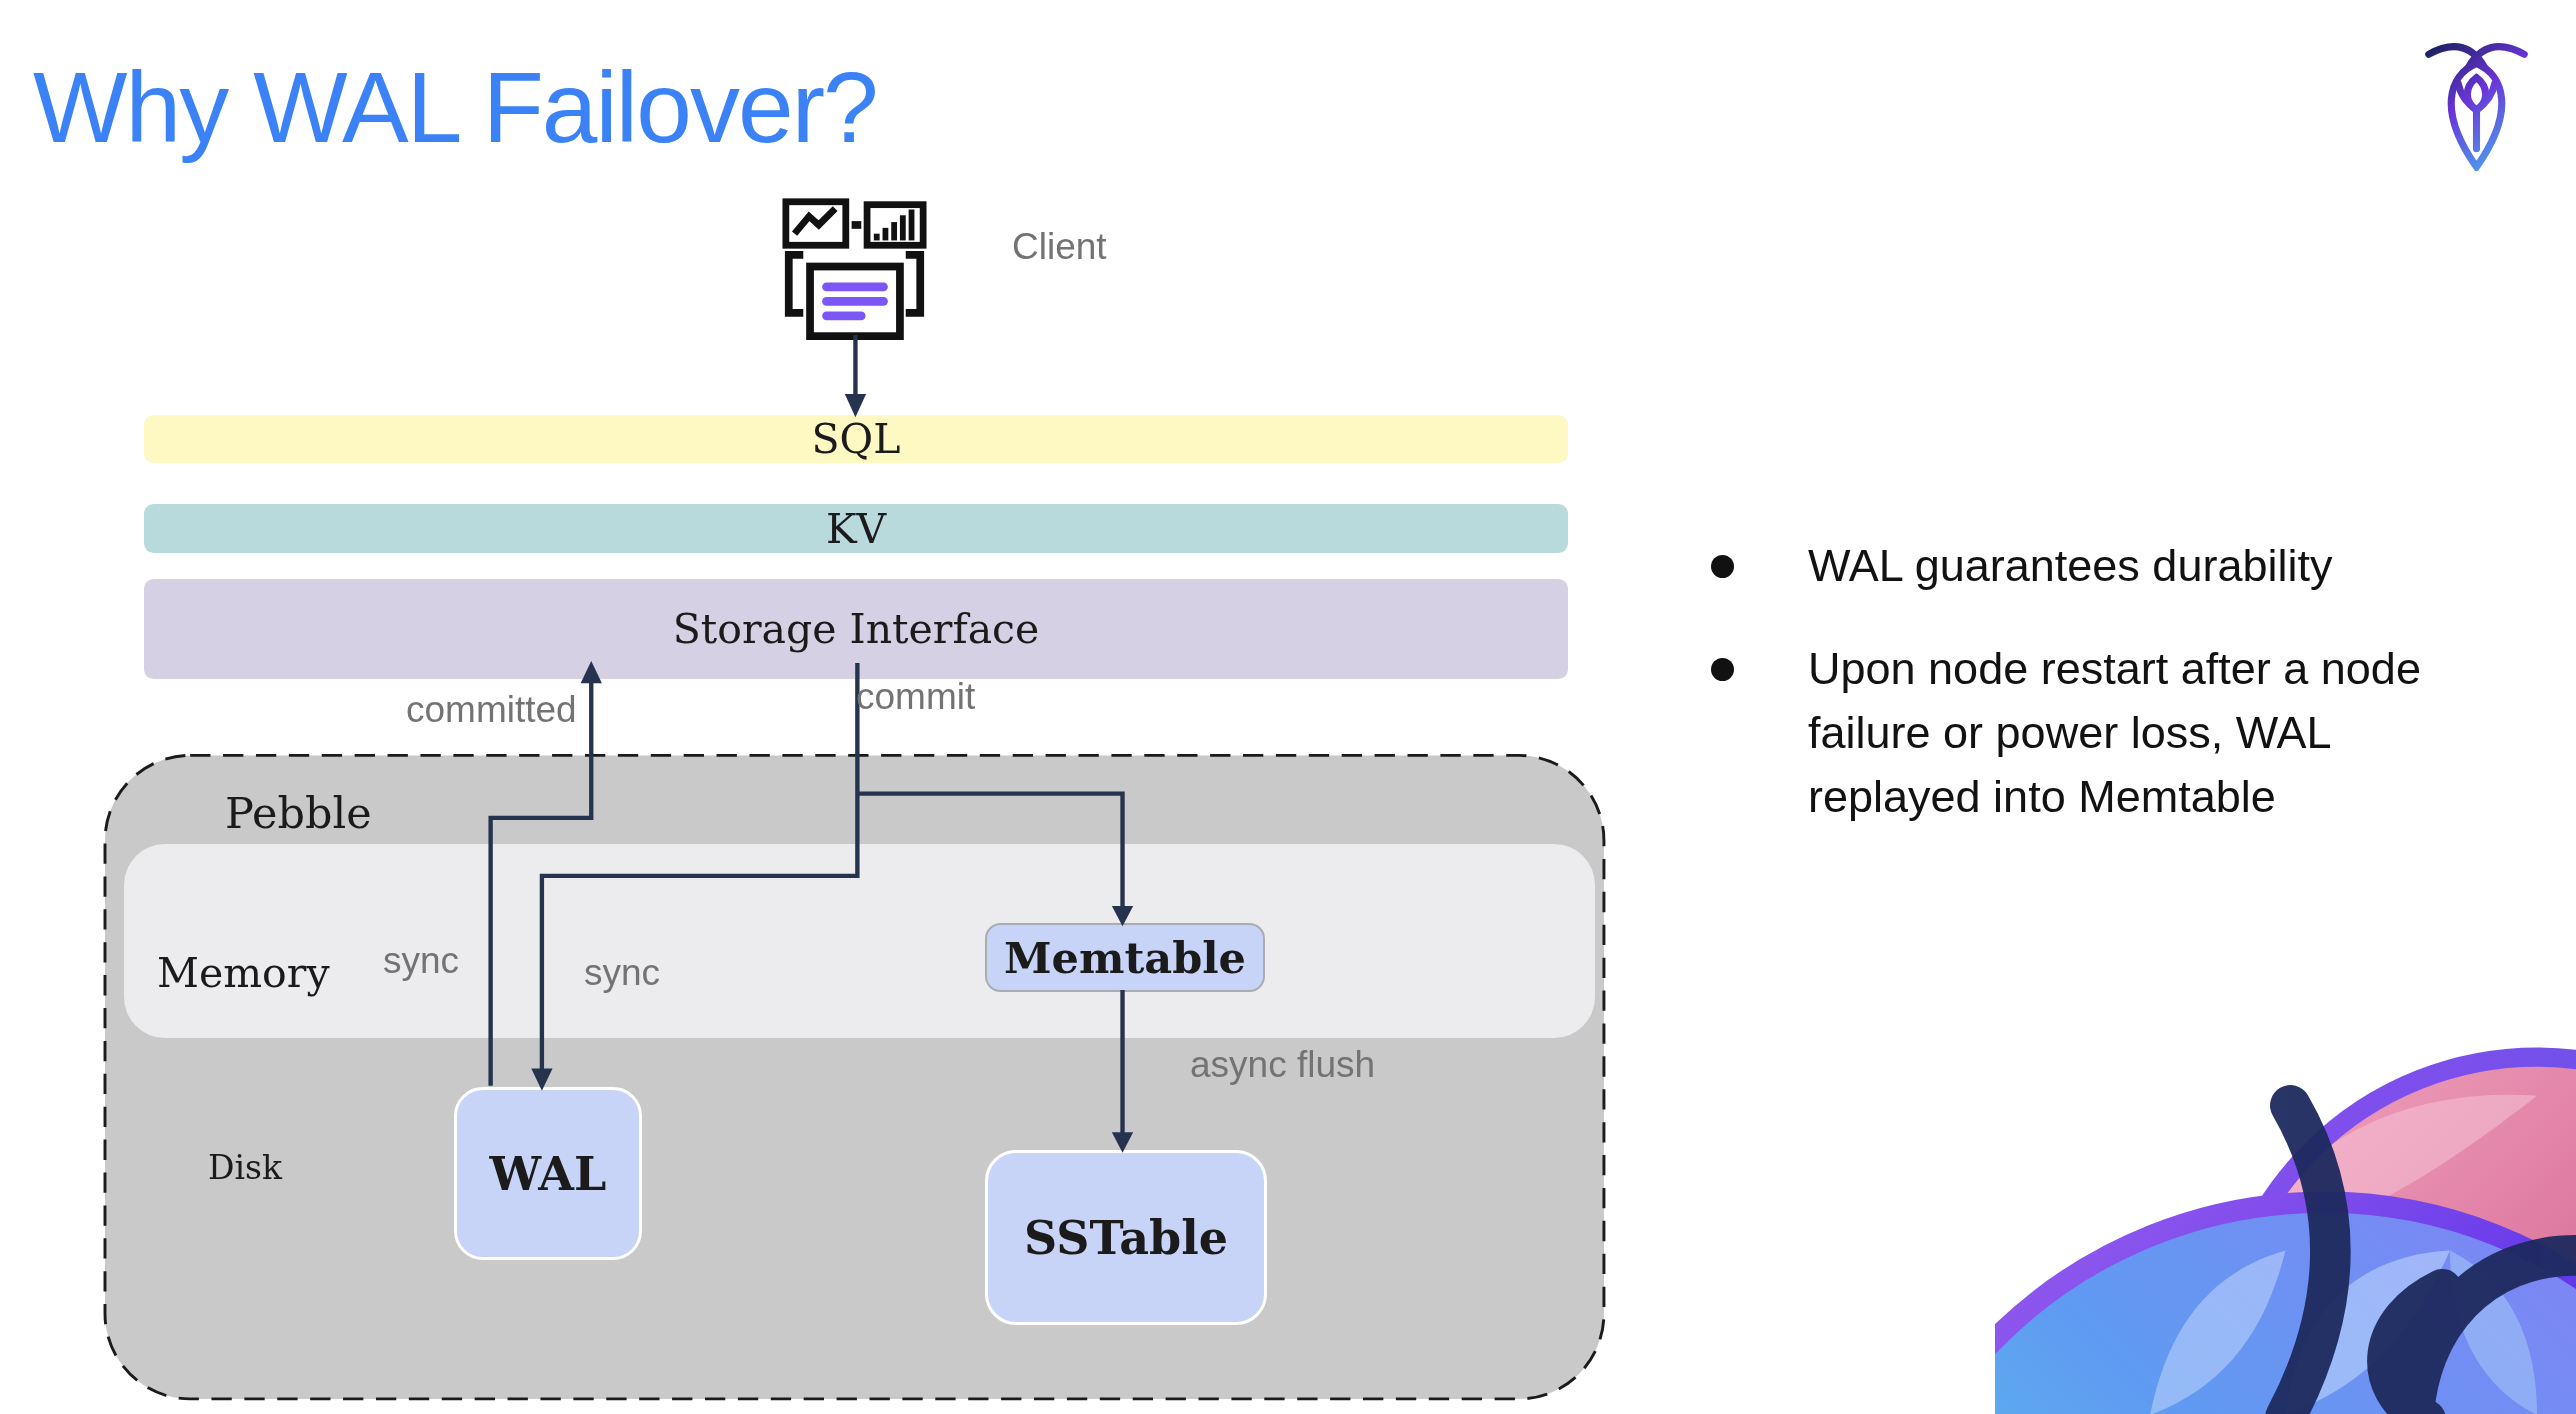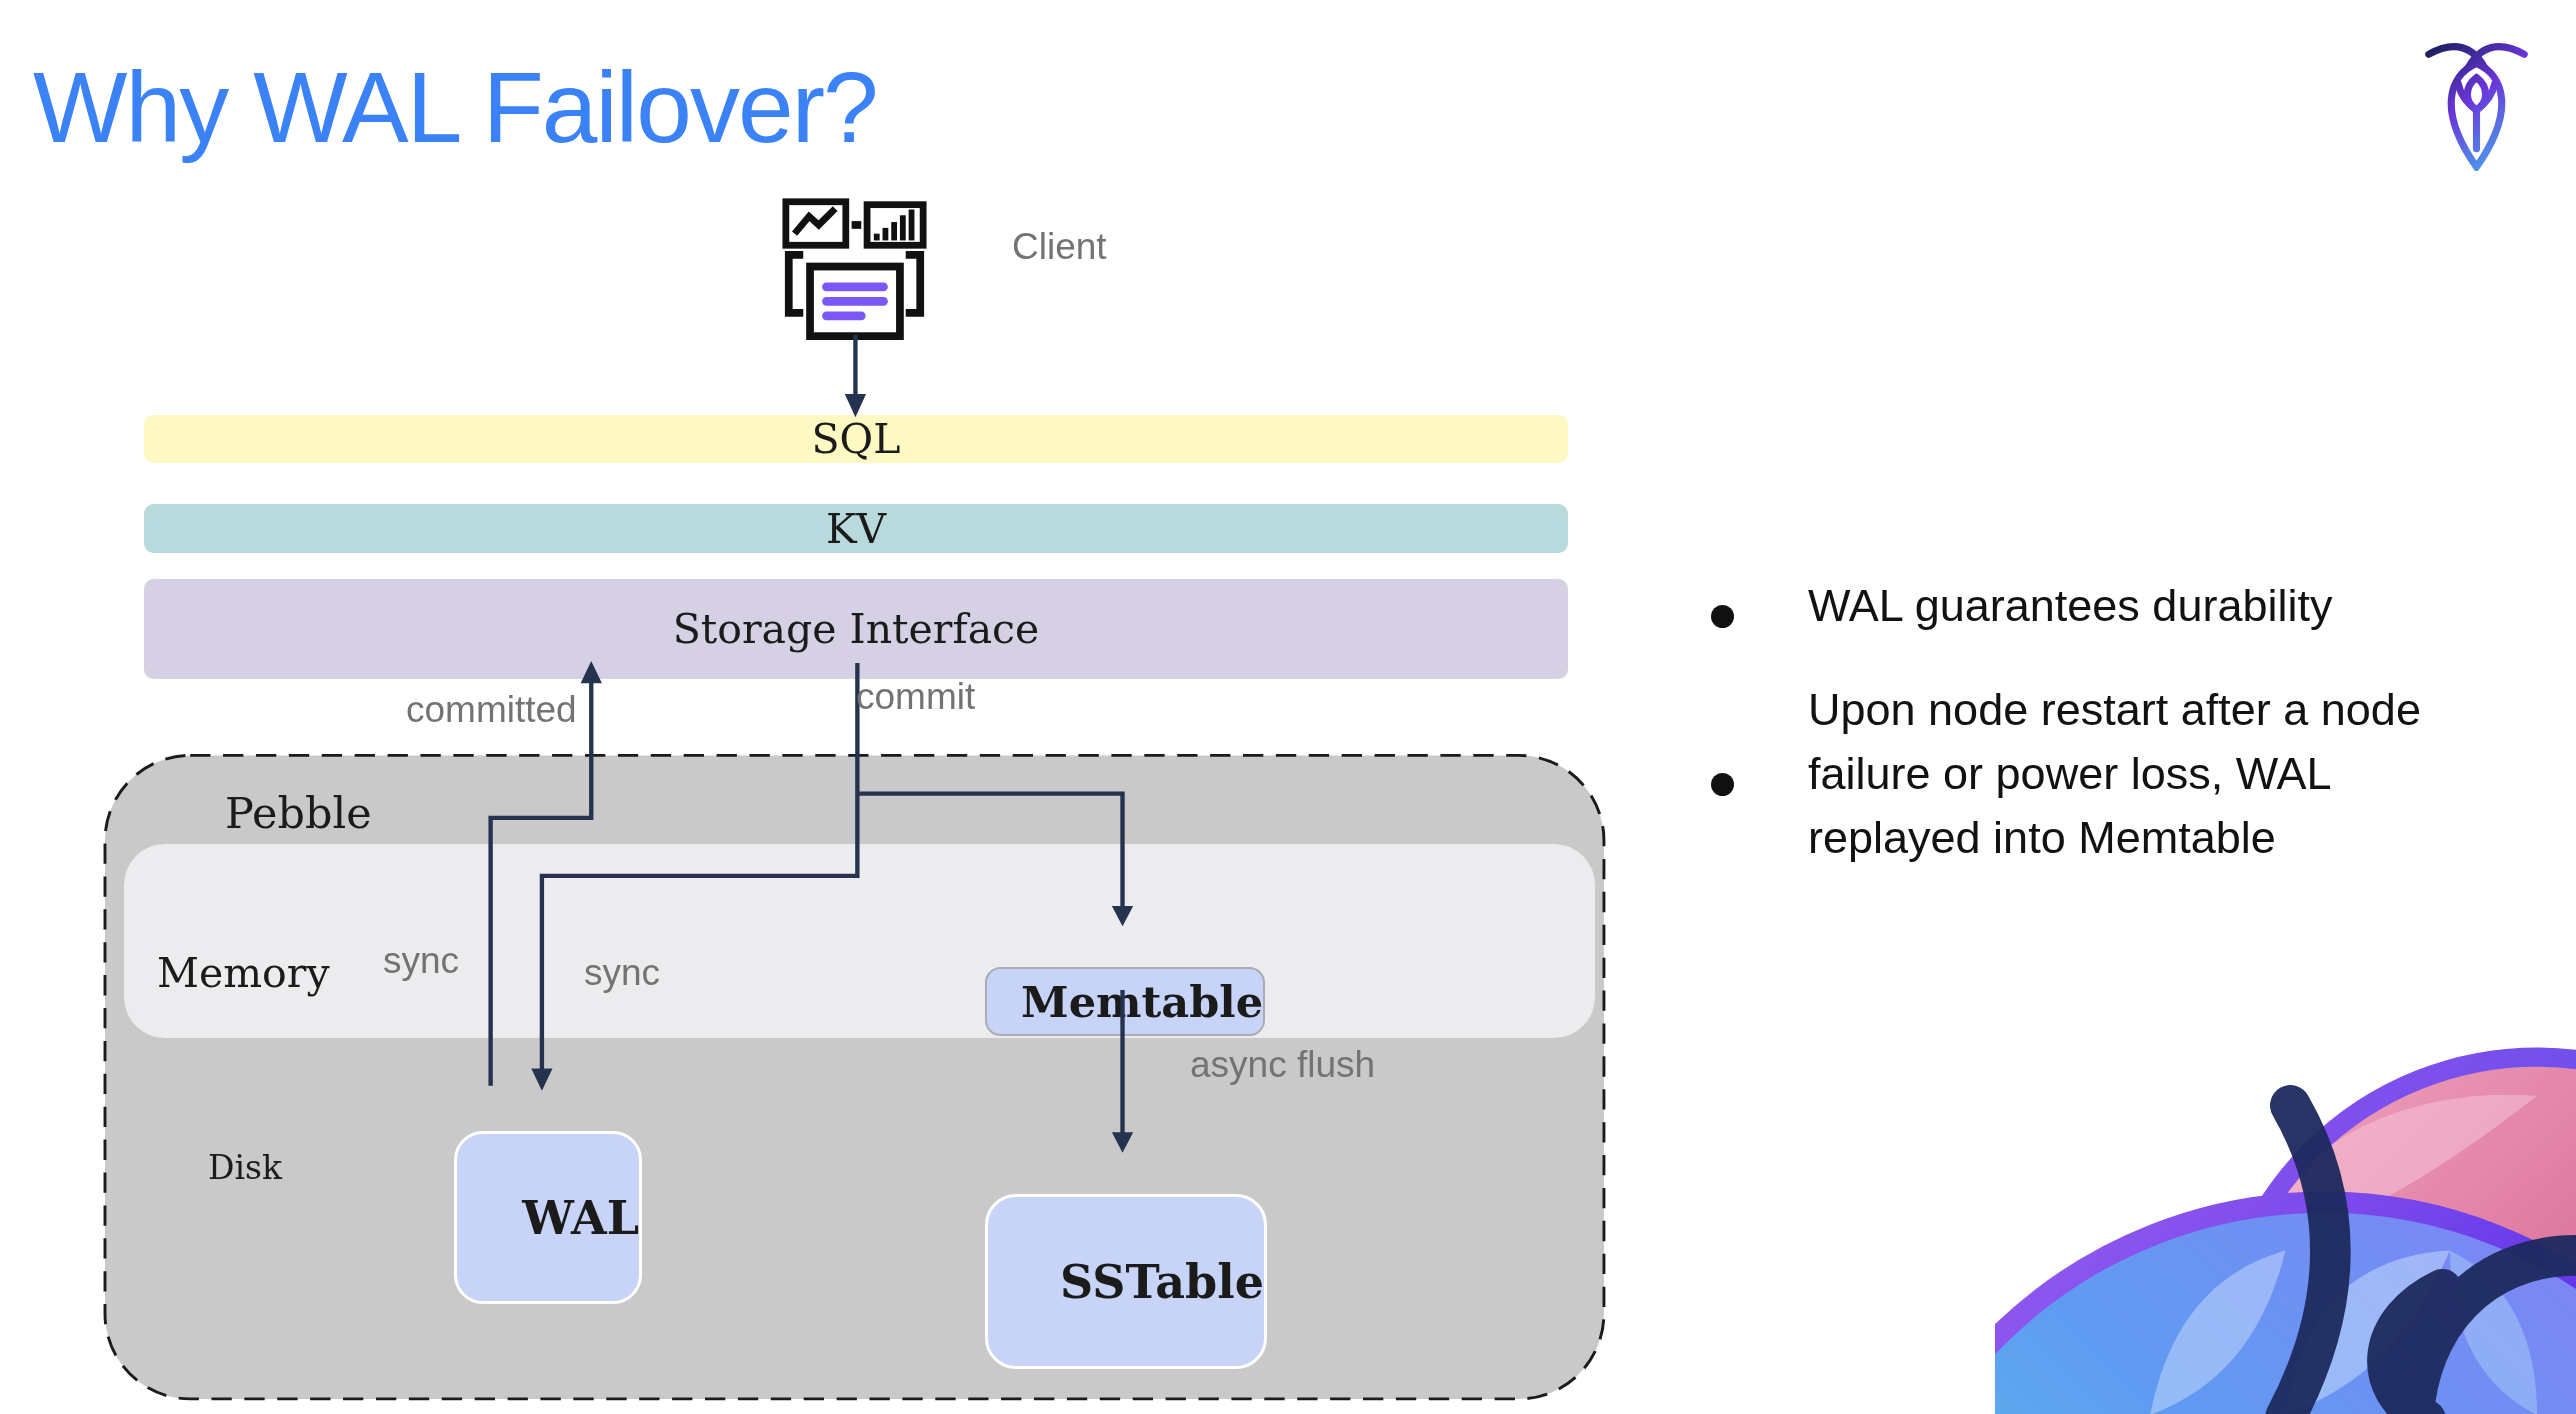--- a/index.html
+++ b/index.html
@@ -17,38 +17,38 @@
   .bar .serif{font-size:41px;}
   #bar-sql{top:415px;height:48px;background:#fef9c3;}
   #bar-kv{top:504px;height:49px;background:#b9dadd;}
   #bar-storage{top:579px;height:100px;background:#d5d0e4;}
   
   #memory-row{left:124px;top:844px;width:1471px;height:194px;background:#ececee;border-radius:41px;}
   #pebble-label{left:225px;top:788px;font-size:43px;}
   #memory-label{left:157px;top:949px;font-size:41px;}
   #disk-label{left:208px;top:1148px;font-size:33px;}
   
-  .bluebox{background:#c7d4f8;display:flex;align-items:center;justify-content:flex-end;margin-top:44px;}
+  .bluebox{background:#c7d4f8;display:flex;align-items:center;justify-content:center;}
   .bluebox .serif{font-weight:bold;}
   #box-wal{left:454px;top:1087px;width:182px;height:167px;border:3.9px solid #ffffff;border-radius:29px;}
   #box-wal .serif{font-size:46px;}
   #box-memtable{left:985px;top:923px;width:276px;height:65px;border:2.9px solid #a9adb3;border-radius:15.5px;}
   #box-memtable .serif{font-size:43px;}
   #box-sstable{left:985px;top:1150px;width:276px;height:169px;border:3.9px solid #ffffff;border-radius:31px;}
   #box-sstable .serif{font-size:46px;}
   
   #lbl-client{left:1012px;top:226px;}
   #lbl-committed{left:406px;top:689px;}
   #lbl-commit{left:856px;top:676px;}
   #lbl-sync1{left:383px;top:940px;}
   #lbl-sync2{left:584px;top:952px;}
   #lbl-asyncflush{left:1190px;top:1044px;}
   
   #bullets{left:1711px;top:534px;width:784px;}
-  .bullet{display:flex;align-items:center;margin-bottom:39px;margin-top:40px;}
+  .bullet{display:flex;align-items:flex-start;margin-bottom:39px;}
   .bullet .dot{flex:0 0 auto;width:23px;height:23px;border-radius:50%;background:#111;margin:21px 74px 0 0;}
   .bullet .btext{font-size:45px;line-height:1.42;color:#121212;max-width:668px;}
   svg{display:block;}
   .noptr{pointer-events:none;}
 </style>
 </head>
 <body>
 
 <div id="stage">
 

